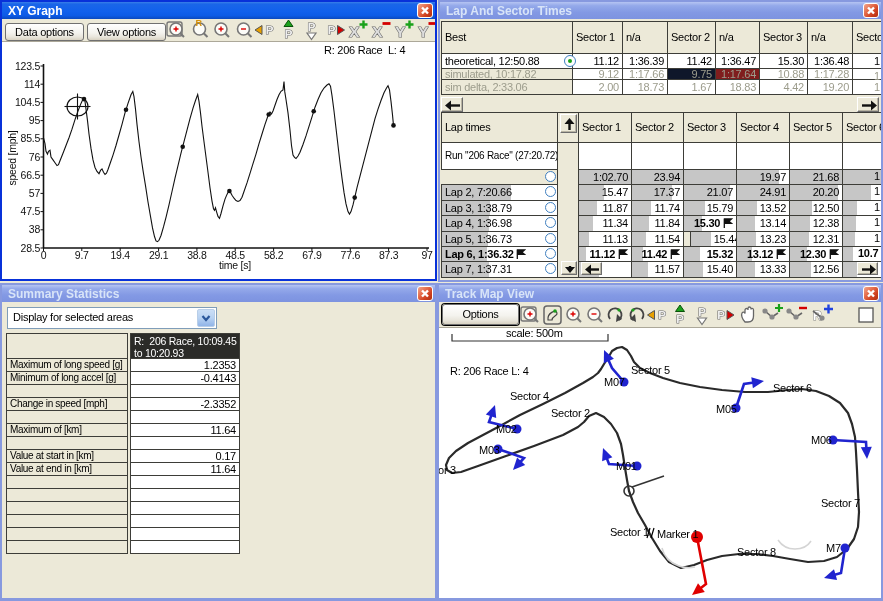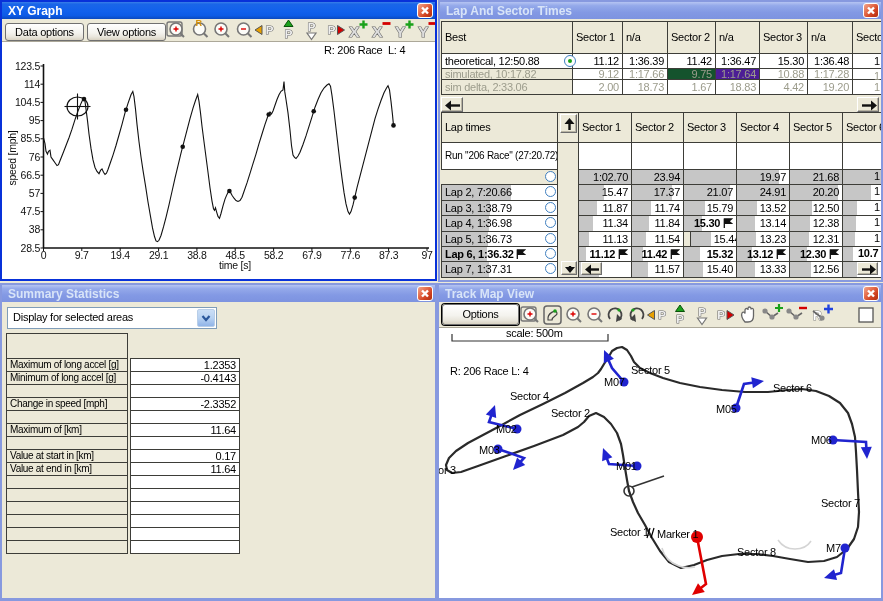--- a/index.html
+++ b/index.html
@@ -194,24 +194,24 @@
       <div style="position:absolute;left:434px;top:36px;color:#000;z-index:2">1</div>
       <div class="cell" style="left:1px;top:49px;width:132px;height:12px;background:#ECE9D8;border:1px solid #3d3d38;font-size:11px;line-height:10px;color:#9C9C8C;">
         <div style="position:absolute;left:3px;top:0;">simulated, 10:17.82</div>
       </div>
       <div class="cell" style="left:132px;top:49px;width:51px;height:12px;background:#fff;border:1px solid #3d3d38;font-size:11px;line-height:10px;color:#9C9C8C;">
         <div style="position:absolute;right:3px;top:0;">9.12</div>
       </div>
       <div class="cell" style="left:182px;top:49px;width:46px;height:12px;background:#fff;border:1px solid #3d3d38;font-size:11px;line-height:10px;color:#9C9C8C;">
         <div style="position:absolute;right:3px;top:0;">1:17.66</div>
       </div>
-      <div class="cell" style="left:227px;top:49px;width:49px;height:12px;background:#14532d;border:1px solid #3d3d38;font-size:11px;line-height:10px;color:#9C9C8C;">
+      <div class="cell" style="left:227px;top:49px;width:49px;height:12px;background:#0f172a;border:1px solid #3d3d38;font-size:11px;line-height:10px;color:#9C9C8C;">
         <div style="position:absolute;right:3px;top:0;">9.75</div>
       </div>
-      <div class="cell" style="left:275px;top:49px;width:45px;height:12px;background:#4c1d95;border:1px solid #3d3d38;font-size:11px;line-height:10px;color:#9C9C8C;">
+      <div class="cell" style="left:275px;top:49px;width:45px;height:12px;background:#7f1d1d;border:1px solid #3d3d38;font-size:11px;line-height:10px;color:#9C9C8C;">
         <div style="position:absolute;right:3px;top:0;">1:17.64</div>
       </div>
       <div class="cell" style="left:319px;top:49px;width:49px;height:12px;background:#fff;border:1px solid #3d3d38;font-size:11px;line-height:10px;color:#9C9C8C;">
         <div style="position:absolute;right:3px;top:0;">10.88</div>
       </div>
       <div class="cell" style="left:367px;top:49px;width:46px;height:12px;background:#fff;border:1px solid #3d3d38;font-size:11px;line-height:10px;color:#9C9C8C;">
         <div style="position:absolute;right:3px;top:0;">1:17.28</div>
       </div>
       <div class="cell" style="left:412px;top:49px;width:53px;height:12px;background:#fff;border:1px solid #3d3d38;font-size:11px;line-height:10px;color:#9C9C8C;">
         <div style="position:absolute;right:3px;top:0;"></div>
@@ -546,21 +546,22 @@
         <path d="M4 3.5 L10 9.5 M10 3.5 L4 9.5" stroke="#fff" stroke-width="2.4"></path>
       </svg></div>
     <div style="position:absolute;left:2px;top:19px;width:433px;height:296px;background:#ECE9D8;overflow:hidden;font-size:11px">
       <div style="position:absolute;left:5px;top:5px;width:210px;height:22px;background:#fff;border:1px solid #7F9DB9;">
         <div style="position:absolute;left:5px;top:3px;font-size:11px">Display for selected areas</div>
         <div style="position:absolute;right:1px;top:1px;width:18px;height:18px;border:1px solid #B8CEE8;border-radius:2px;background:linear-gradient(180deg,#CBDEF6 0%,#B8D2F2 50%,#90B4E8 100%)"><svg width="16" height="16">
             <path d="M4.5 6 L8 10 L11.5 6" stroke="#2B579B" stroke-width="2.2" fill="none"></path>
           </svg></div>
       </div>
       <div style="position:absolute;left:4px;top:31px;width:122px;height:26px;background:#ECE9D8;border:1px solid #3d3d38"></div>
-      <div style="position:absolute;left:4px;top:56px;width:122px;height:14px;background:#ECE9D8;border:1px solid #3d3d38;line-height:12px;padding-left:3px;overflow:hidden;white-space:nowrap;font-size:10px;letter-spacing:-0.3px">Maximum of long accel [g]</div>
+      <div style="position:absolute;left:128px;top:31px;width:110px;height:26px;background:#2b2b28;border:1px solid #3d3d38;color:#fff;font-size:10.5px;line-height:12px;padding:1px 0 0 3px;white-space:nowrap;overflow:hidden">R:&nbsp; 206 Race, 10:09.45<br>to 10:20.93</div>
+      <div style="position:absolute;left:4px;top:56px;width:122px;height:14px;background:#ECE9D8;border:1px solid #3d3d38;line-height:12px;padding-left:3px;overflow:hidden;white-space:nowrap;font-size:10px;letter-spacing:-0.3px">Maximum of long speed [g]</div>
       <div style="position:absolute;left:128px;top:56px;width:110px;height:14px;background:#fff;border:1px solid #3d3d38;line-height:12px;text-align:right;padding-right:3px">1.2353</div>
       <div style="position:absolute;left:4px;top:69px;width:122px;height:14px;background:#ECE9D8;border:1px solid #3d3d38;line-height:12px;padding-left:3px;overflow:hidden;white-space:nowrap;font-size:10px;letter-spacing:-0.3px">Minimum of long accel [g]</div>
       <div style="position:absolute;left:128px;top:69px;width:110px;height:14px;background:#fff;border:1px solid #3d3d38;line-height:12px;text-align:right;padding-right:3px">-0.4143</div>
       <div style="position:absolute;left:4px;top:82px;width:122px;height:14px;background:#ECE9D8;border:1px solid #3d3d38;line-height:12px;padding-left:3px;overflow:hidden;white-space:nowrap;font-size:10px;letter-spacing:-0.3px"></div>
       <div style="position:absolute;left:128px;top:82px;width:110px;height:14px;background:#fff;border:1px solid #3d3d38;line-height:12px;text-align:right;padding-right:3px"></div>
       <div style="position:absolute;left:4px;top:95px;width:122px;height:14px;background:#ECE9D8;border:1px solid #3d3d38;line-height:12px;padding-left:3px;overflow:hidden;white-space:nowrap;font-size:10px;letter-spacing:-0.3px">Change in speed [mph]</div>
       <div style="position:absolute;left:128px;top:95px;width:110px;height:14px;background:#fff;border:1px solid #3d3d38;line-height:12px;text-align:right;padding-right:3px">-2.3352</div>
       <div style="position:absolute;left:4px;top:108px;width:122px;height:14px;background:#ECE9D8;border:1px solid #3d3d38;line-height:12px;padding-left:3px;overflow:hidden;white-space:nowrap;font-size:10px;letter-spacing:-0.3px"></div>
       <div style="position:absolute;left:128px;top:108px;width:110px;height:14px;background:#fff;border:1px solid #3d3d38;line-height:12px;text-align:right;padding-right:3px"></div>
       <div style="position:absolute;left:4px;top:121px;width:122px;height:14px;background:#ECE9D8;border:1px solid #3d3d38;line-height:12px;padding-left:3px;overflow:hidden;white-space:nowrap;font-size:10px;letter-spacing:-0.3px">Maximum of  [km]</div>

